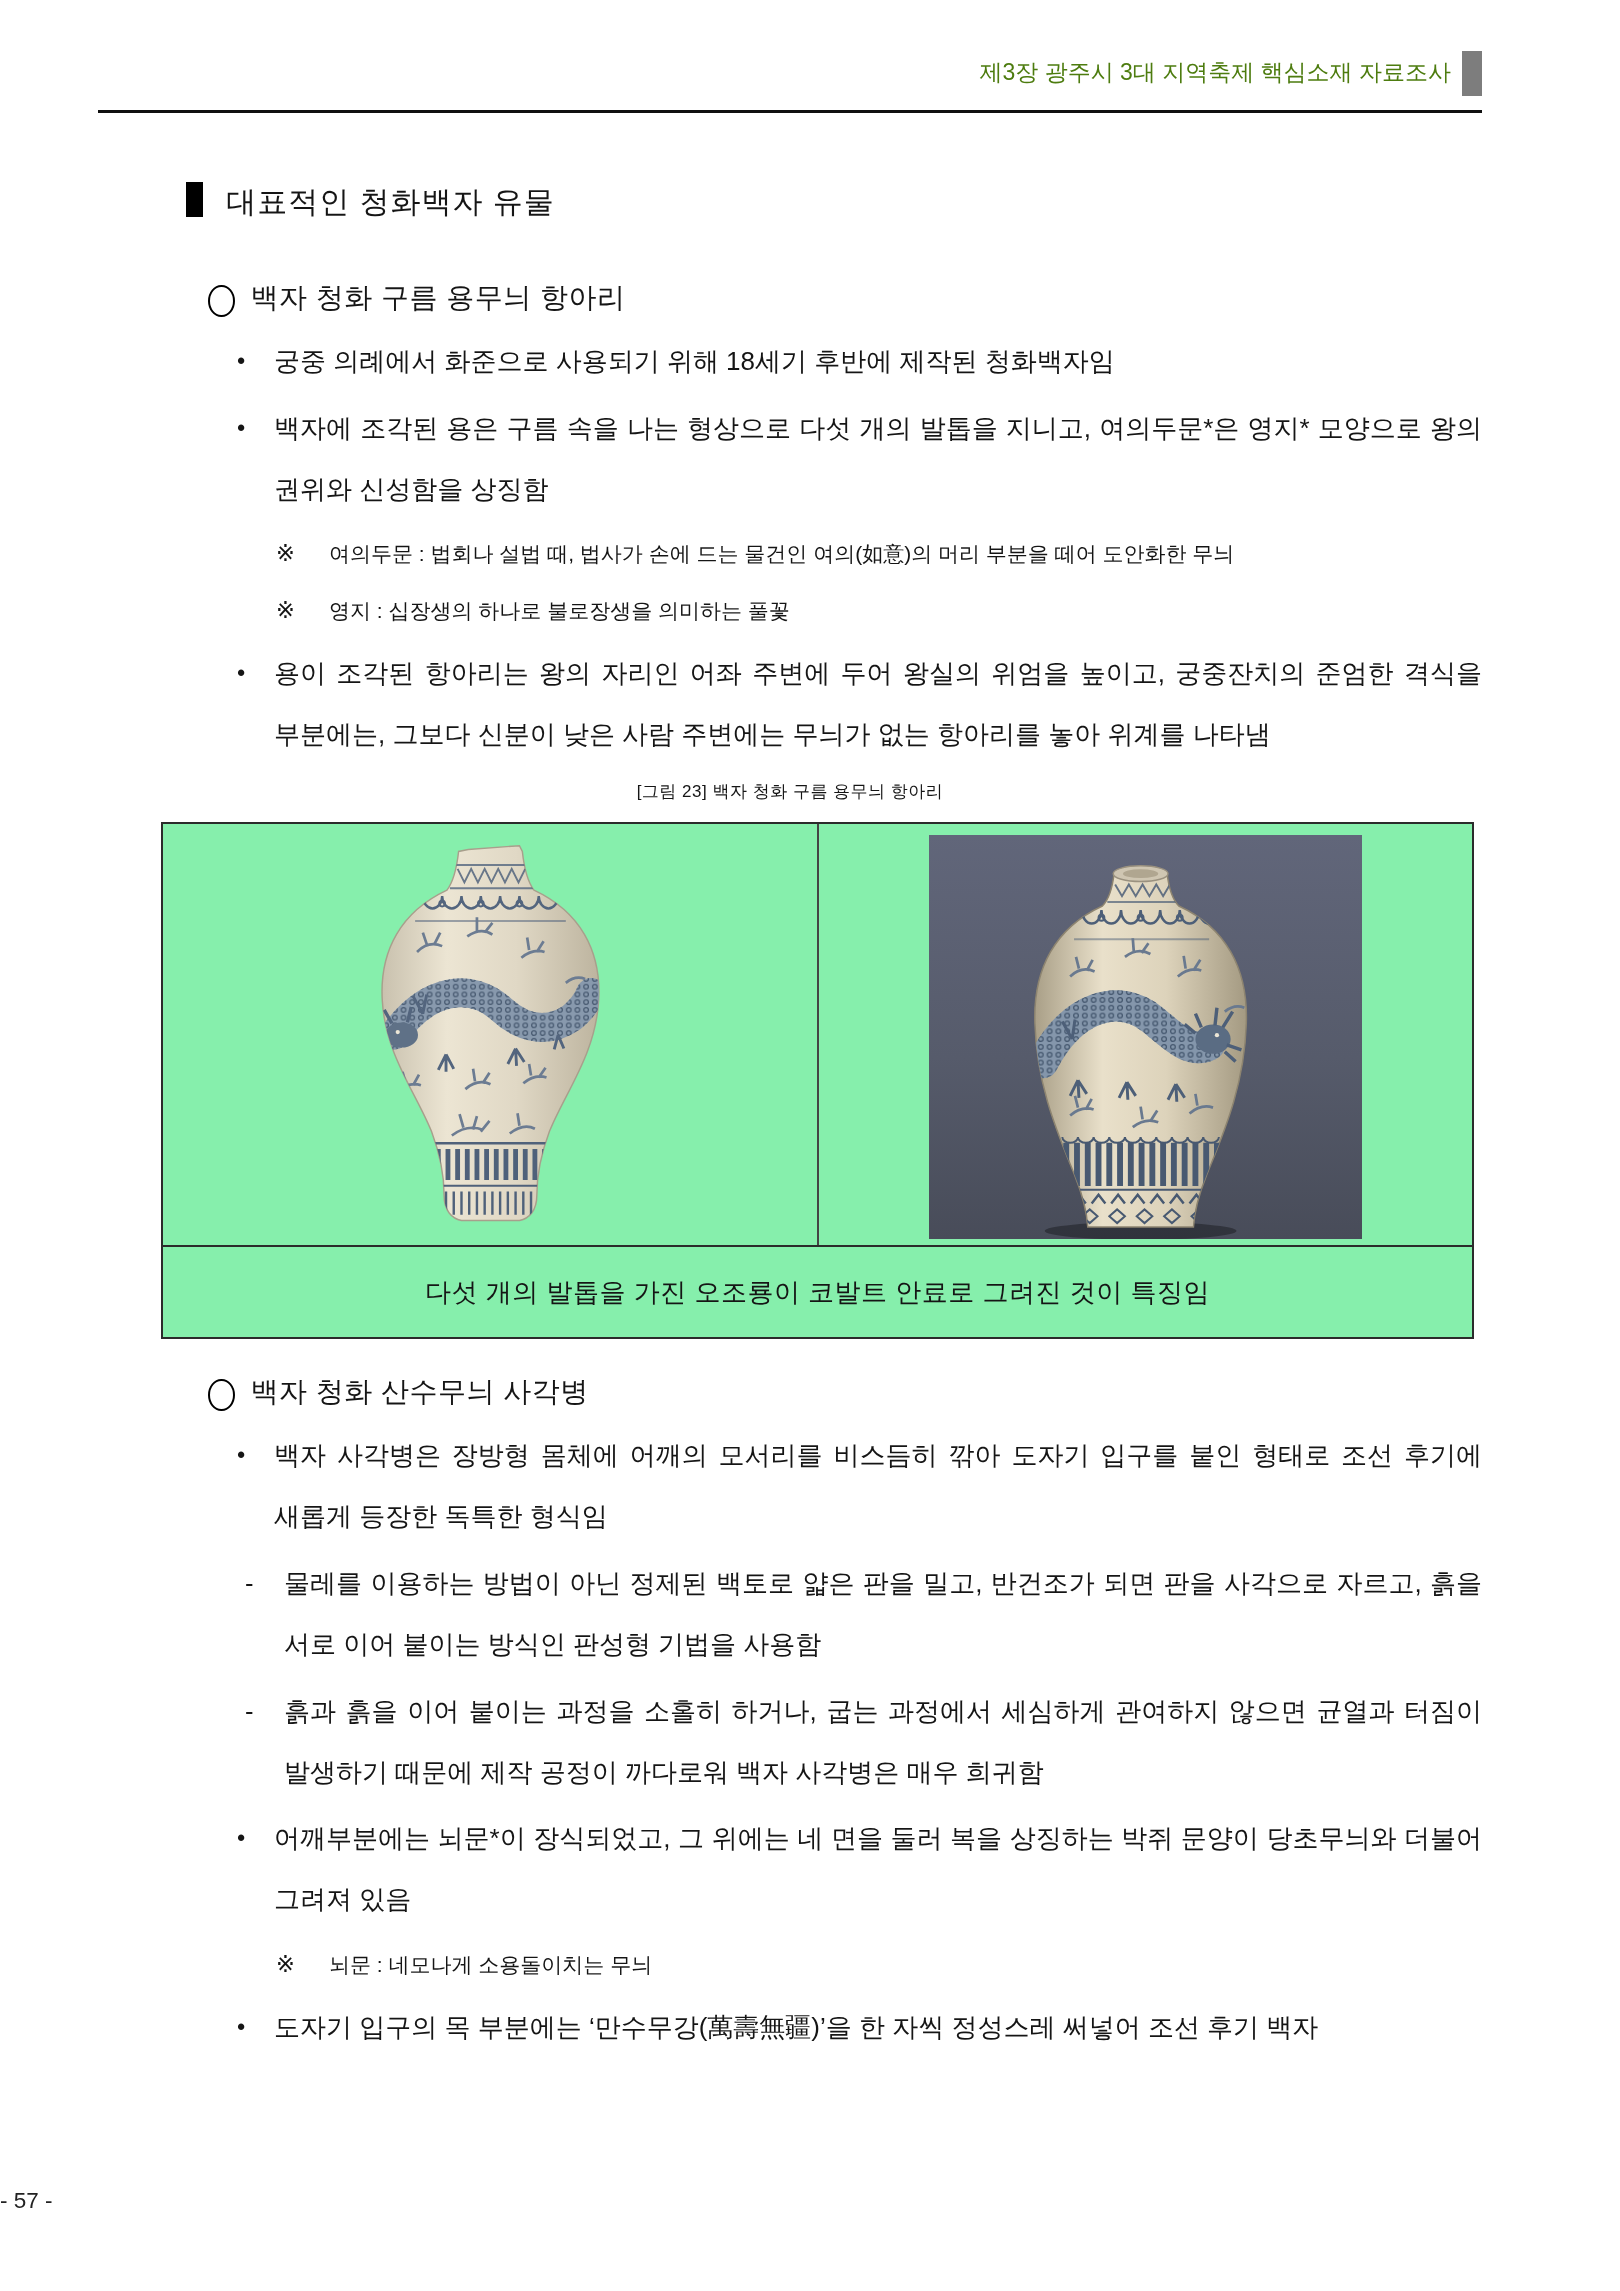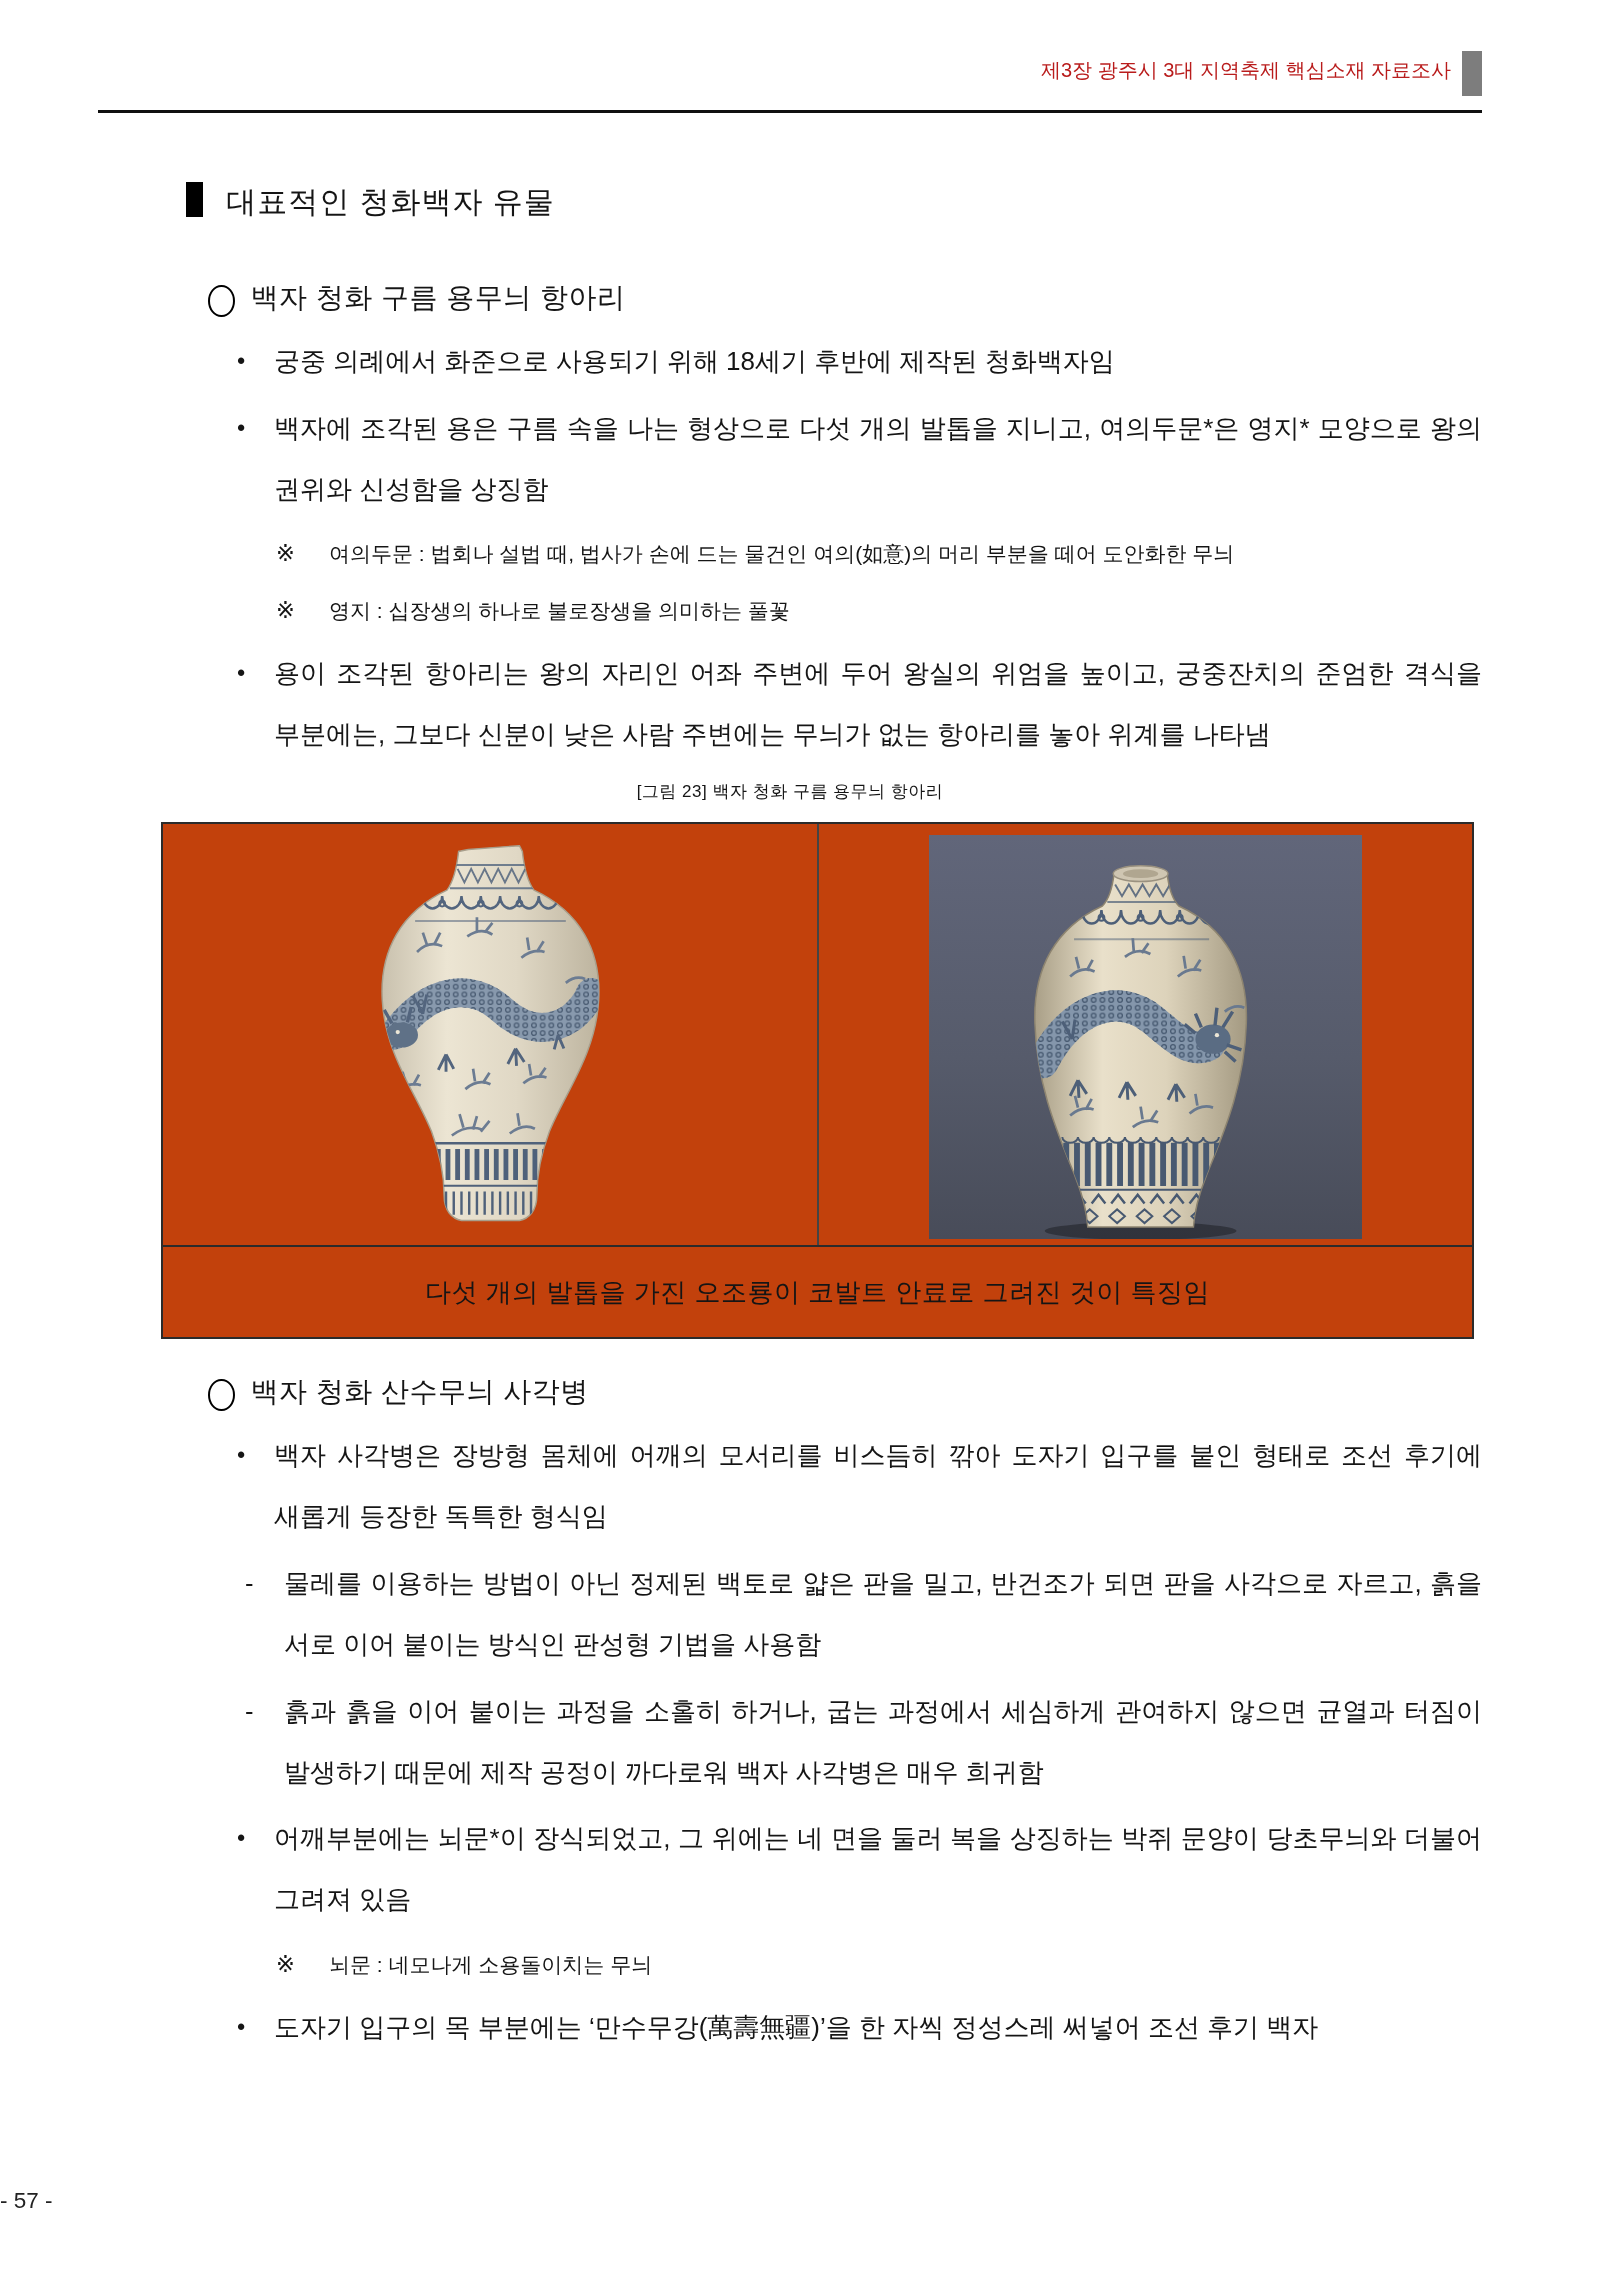--- a/index.html
+++ b/index.html
@@ -3,22 +3,22 @@
 <meta charset="utf-8">
 <style>
   html,body{margin:0;padding:0;background:#e8e8e8;}
   .page{
     position:relative;width:1620px;height:2292px;background:#ffffff;
     font-family:"Liberation Sans","DejaVu Sans",sans-serif;color:#151515;
     overflow:hidden;margin:0 auto;
   }
   
   .header-title{
-    position:absolute;top:57px;right:169px;font-size:20px;letter-spacing:0;
-    color:#b91c1c;white-space:nowrap;
+    position:absolute;top:57px;right:169px;font-size:23px;letter-spacing:0;
+    color:#4d7c0f;white-space:nowrap;
   }
   .header-bar{position:absolute;top:51px;left:1462px;width:19.6px;height:45px;background:#7d7d7d;}
   .header-rule{position:absolute;top:110px;left:98px;width:1384px;height:2.9px;background:#101010;}
   
   .content{position:absolute;top:182px;left:98px;width:1384px;}
   .title-row{display:flex;align-items:flex-start;gap:23.5px;margin-left:88px;margin-bottom:43px;height:45px;}
   .sq-mark{width:16.7px;height:35px;background:#000;flex:none;}
   .main-title{font-size:30px;letter-spacing:1px;}
   .s-heading-row{display:flex;align-items:flex-end;gap:16px;margin-left:110px;height:47px;margin-bottom:13.7px;}
   .circle-mark{width:26.5px;height:32px;border:2.5px solid #000;border-radius:50%;flex:none;box-sizing:border-box;background:#fff;}
@@ -26,21 +26,21 @@
   .b-item{display:flex;margin-left:139px;width:1245px;margin-bottom:5.9px;}
   .b-item .mark{width:37px;flex:none;font-size:23.5px;line-height:61px;}
   .b-text{flex:1;font-size:26px;line-height:61px;text-align:justify;word-break:keep-all;}
   .n-item{display:flex;margin-left:178px;width:1206px;}
   .n-item .n-mark{width:53px;flex:none;font-size:22.5px;line-height:57px;}
   .n-text{flex:1;font-size:21px;line-height:57px;text-align:justify;word-break:keep-all;}
   .d-item{display:flex;margin-left:147px;width:1237px;margin-bottom:5.9px;}
   .d-item .mark{width:39px;flex:none;font-size:25.5px;line-height:61px;}
   .fig-caption{margin-top:5.9px;text-align:center;font-size:17px;line-height:41px;letter-spacing:0.5px;}
   
-  .figure-table{margin-top:9.8px;margin-left:63px;width:1313px;border:2.5px solid #2b2b2b;box-sizing:border-box;background:#c2410c;}
+  .figure-table{margin-top:9.8px;margin-left:63px;width:1313px;border:2.5px solid #2b2b2b;box-sizing:border-box;background:#86efac;}
   .fig-row{display:flex;height:421px;}
   .fig-cell{flex:1;display:flex;align-items:center;justify-content:center;overflow:hidden;}
   .fig-cell.right{border-left:2px solid #444;}
   .photo{
     width:433px;height:404px;margin-top:5.9px;
     background:linear-gradient(180deg,#61667a 0%,#565b6b 55%,#484c59 100%);
     display:flex;align-items:flex-end;justify-content:center;
   }
   .caption-row{border-top:2.5px solid #2b2b2b;height:90px;display:flex;align-items:center;justify-content:center;
     font-size:26px;letter-spacing:0.5px;}

